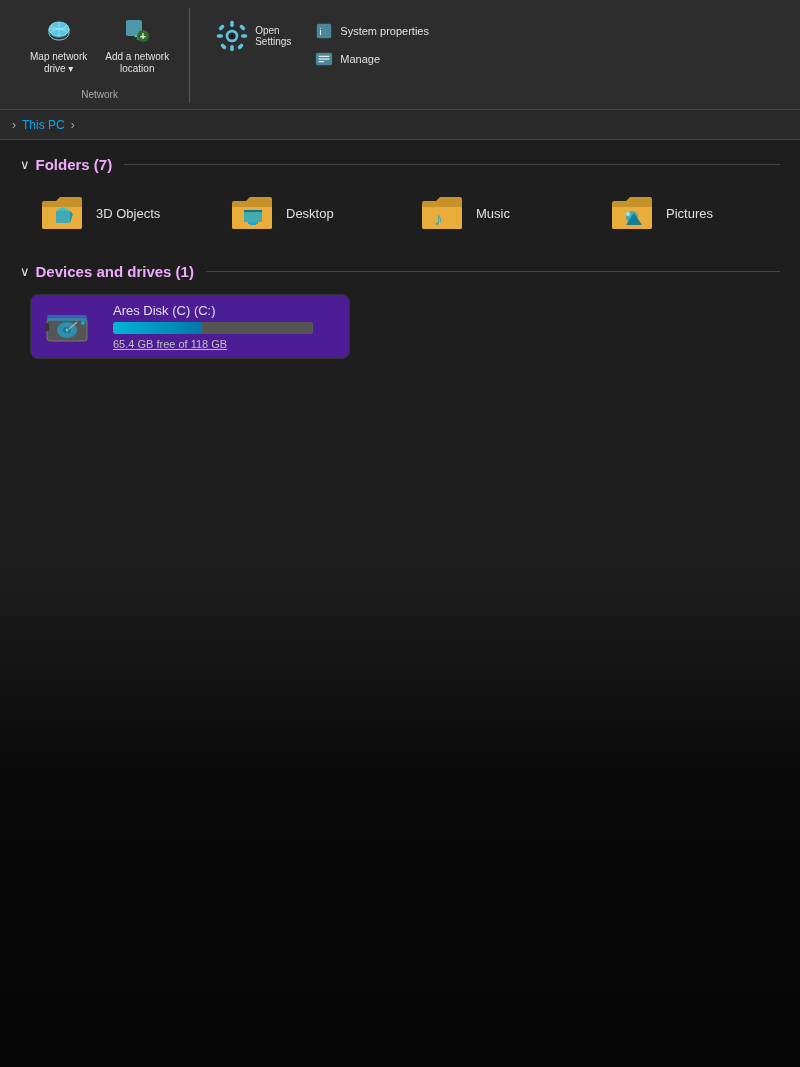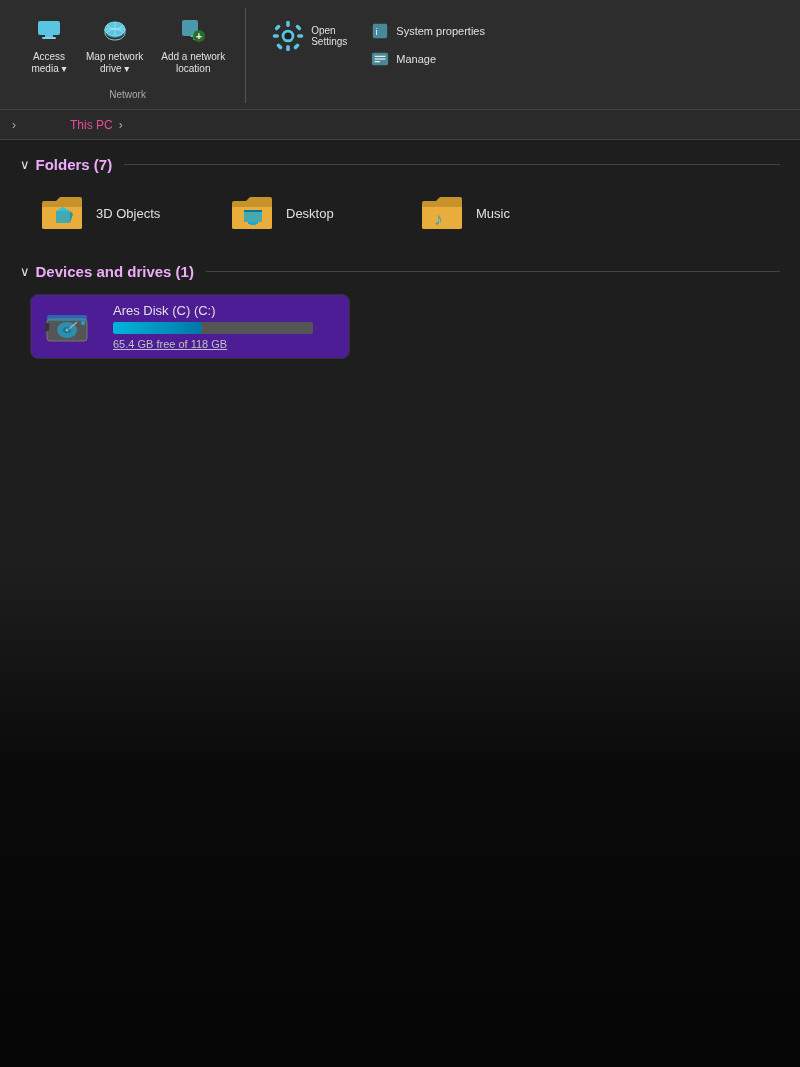--- a/index.html
+++ b/index.html
@@ -137,23 +137,22 @@
       background: #2a2a2a;
       padding: 5px 12px;
       display: flex;
       align-items: center;
       gap: 6px;
       border-bottom: 1px solid #444;
       height: 30px;
     }
 
     .breadcrumb-text {
-      color: #ec4899;
+      color: #0ea5e9;
       font-size: 12px;
-      margin-left: 48px;
     }
 
     .breadcrumb-sep {
       color: #aaa;
       font-size: 12px;
     }
 
     
     .main-content {
       background: #1e1e1e;
@@ -295,30 +294,20 @@
     }
   </style>
 </head>
 <body>
 
 <div class="ribbon">
 
   <div class="ribbon-section">
     <div class="ribbon-section-items">
 
-      <div class="ribbon-item">
-        <div class="icon-area">
-          <svg class="net-icon-svg" viewBox="0 0 26 26" fill="none">
-            <rect x="2" y="4" width="22" height="14" rx="2" fill="#5bc4e0"></rect>
-            <rect x="9" y="18" width="8" height="3" fill="#5bc4e0"></rect>
-            <rect x="6" y="20" width="14" height="2" rx="1" fill="#7dd4e8"></rect>
-          </svg>
-        </div>
-        <span class="label">Access<br>media ▾</span>
-      </div>
 
       <div class="ribbon-item">
         <div class="icon-area">
           <svg class="net-icon-svg" viewBox="0 0 26 26" fill="none">
             <ellipse cx="13" cy="14" rx="10" ry="7" fill="#5bc4e0" opacity="0.5"></ellipse>
             <ellipse cx="13" cy="12" rx="10" ry="7" fill="#5bc4e0" stroke="#7dd4e8" stroke-width="1"></ellipse>
             <path d="M3 12v4c0 3.87 4.48 7 10 7s10-3.13 10-7v-4" stroke="#7dd4e8" stroke-width="1"></path>
             <path d="M3 12c0 3.87 4.48 7 10 7s10-3.13 10-7" fill="none" stroke="#7dd4e8" stroke-width="1"></path>
             <path d="M13 5v14M3 12h20M5 8.5c2 2 6 3.5 8 3.5s6-1.5 8-3.5M5 15.5c2-2 6-3.5 8-3.5s6 1.5 8 3.5" stroke="#a0e4f4" stroke-width="0.8"></path>
           </svg>
@@ -432,20 +421,30 @@
 
     <div class="folder-item">
       <svg class="folder-svg" viewBox="0 0 48 40">
         <path d="M4 10 Q4 8 6 8 L18 8 L22 4 L42 4 Q44 4 44 6 L44 34 Q44 36 42 36 L6 36 Q4 36 4 34 Z" fill="#c8922a"></path>
         <path d="M4 14 L44 14 L44 34 Q44 36 42 36 L6 36 Q4 36 4 34 Z" fill="#e8ad3a"></path>
         <text x="16" y="32" font-size="18" fill="#1ca8d0">♪</text>
       </svg>
       <span>Music</span>
     </div>
 
+    <div class="folder-item">
+      <svg class="folder-svg" viewBox="0 0 48 40">
+        <path d="M4 10 Q4 8 6 8 L18 8 L22 4 L42 4 Q44 4 44 6 L44 34 Q44 36 42 36 L6 36 Q4 36 4 34 Z" fill="#c8922a"></path>
+        <path d="M4 14 L44 14 L44 34 Q44 36 42 36 L6 36 Q4 36 4 34 Z" fill="#e8ad3a"></path>
+        <circle cx="24" cy="24" r="6" fill="#1ca8d0" opacity="0.8"></circle>
+        <polygon points="18,32 26,20 34,32" fill="#0a7898" opacity="0.9"></polygon>
+        <circle cx="20" cy="21" r="2" fill="#a0e4f4"></circle>
+      </svg>
+      <span>Pictures</span>
+    </div>
   </div>
 
   <div class="devices-section">
     <div class="section-header">
       <span class="chevron">∨</span>
       <span class="title">Devices and drives (1)</span>
       <div class="divider-line"></div>
     </div>
 
     <div class="drive-item">

